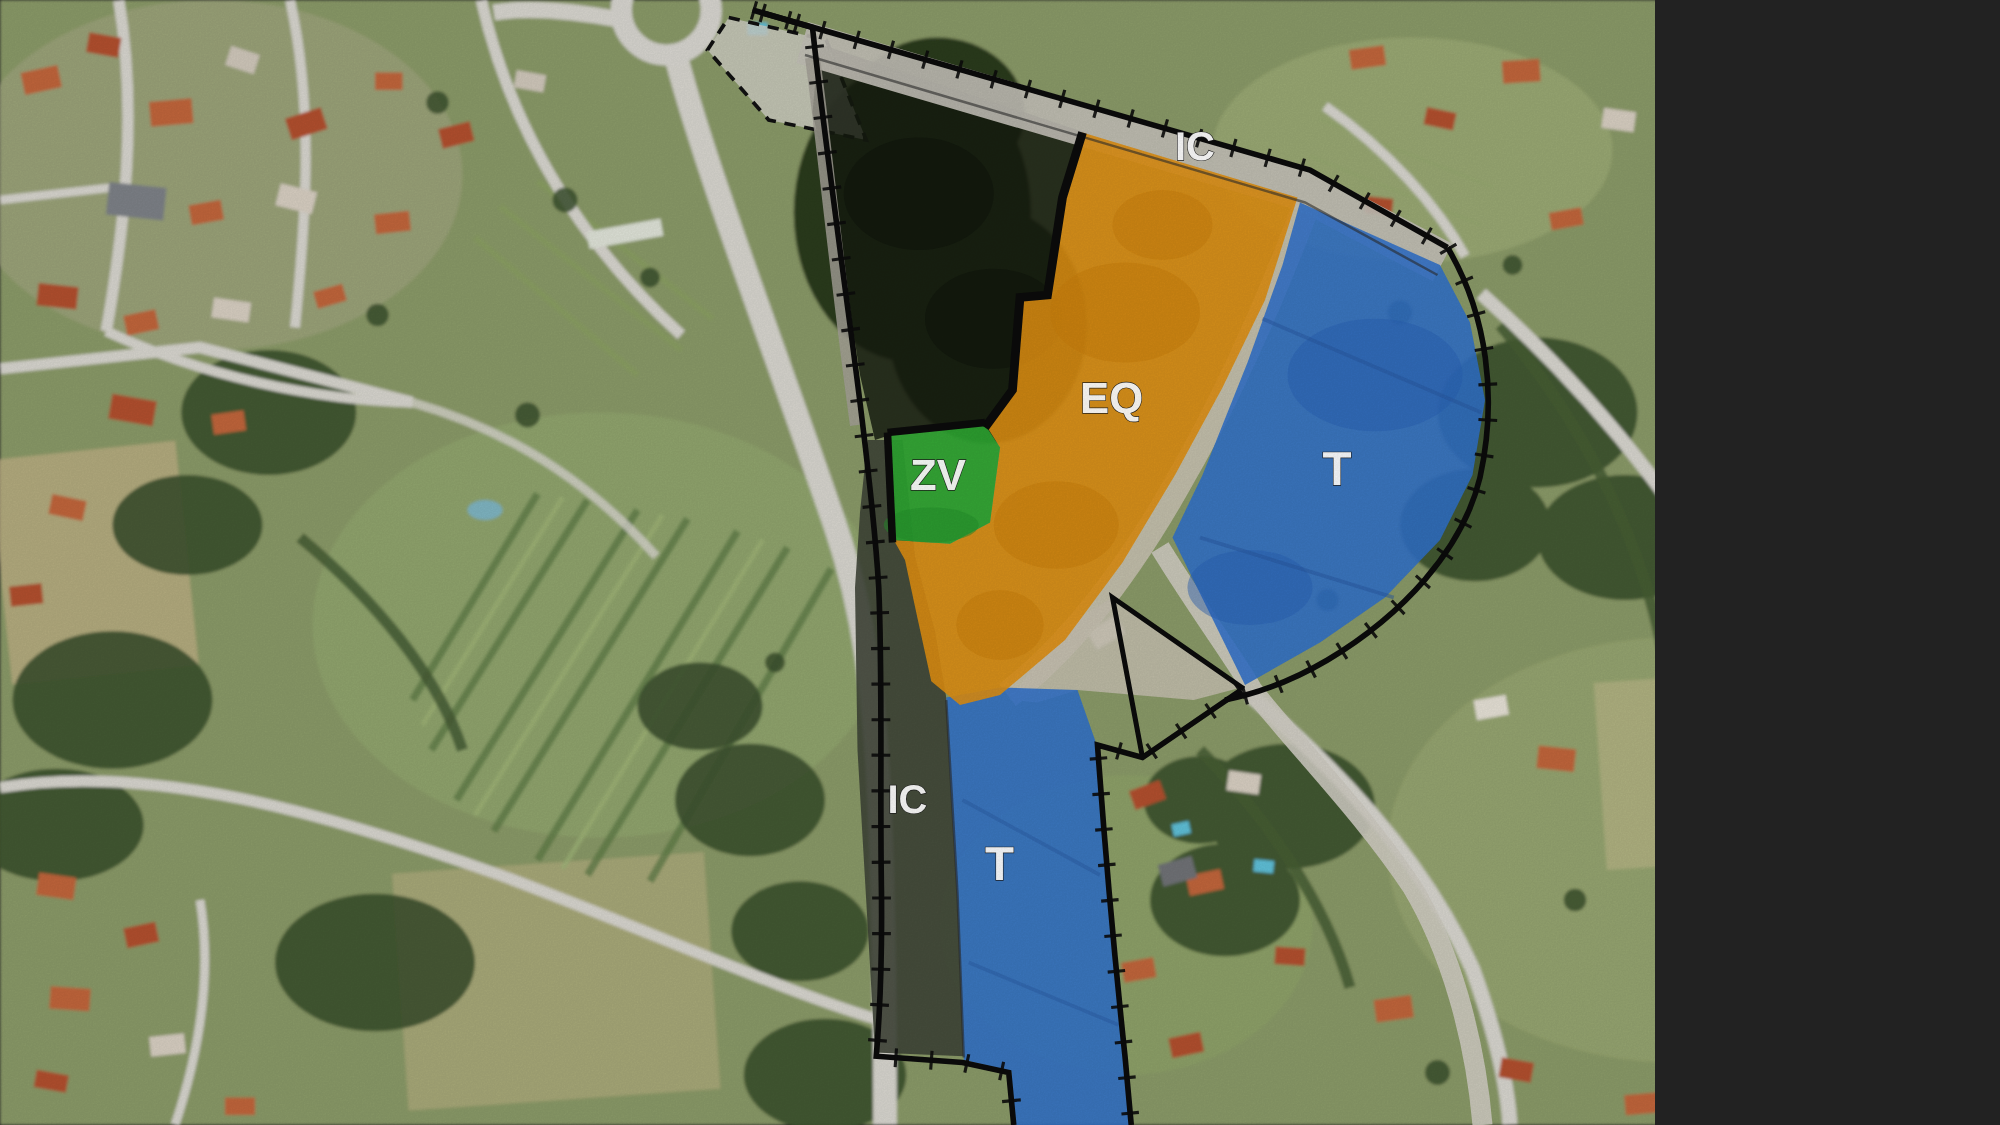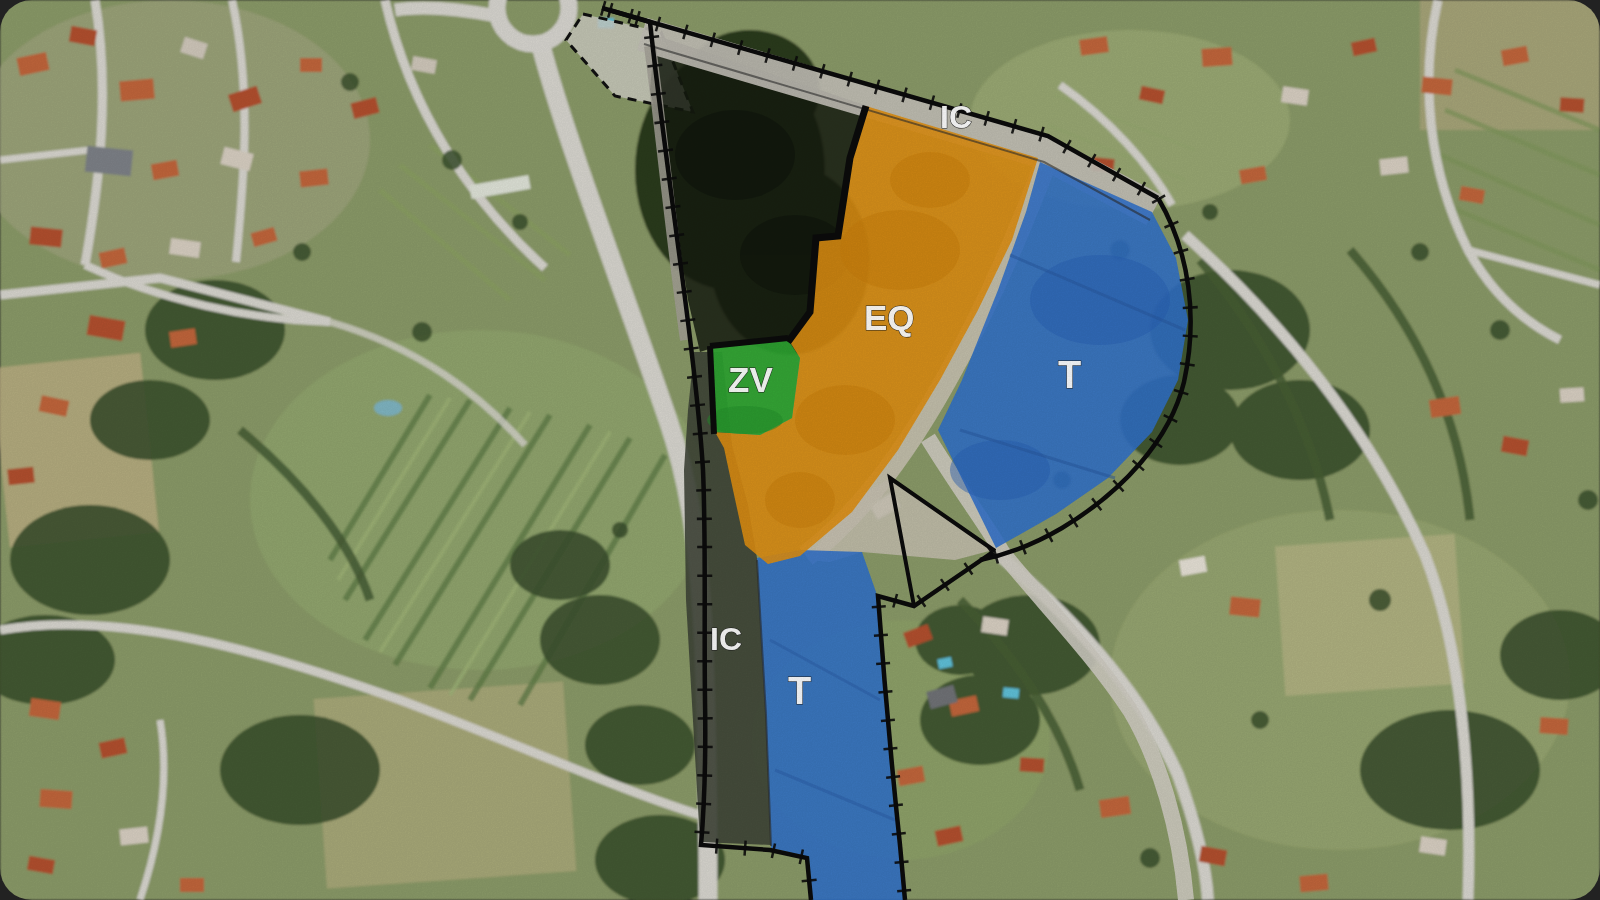--- a/index.html
+++ b/index.html
@@ -1,16 +1,16 @@
 <!DOCTYPE html>
 <html><head>
 <meta charset="utf-8">
 <style>
   html,body{margin:0;padding:0;background:#222;}
-  .stage{width:1600px;height:900px;position:relative;overflow:hidden;font-family:"Liberation Sans",sans-serif;border-radius:32px;}
+  .stage{width:1324px;height:900px;position:relative;overflow:hidden;font-family:"Liberation Sans",sans-serif;}
   svg{display:block;width:1600px;height:900px;}
   .zlabel{font-family:"Liberation Sans",sans-serif;font-weight:700;paint-order:stroke;stroke:#1c1c1c;stroke-width:1px;opacity:.97;}
 </style>
 </head>
 <body>
 
 <div class="stage">
 <svg viewBox="0 0 1600 900" xmlns="http://www.w3.org/2000/svg">
   <defs>
     <filter id="soft">

